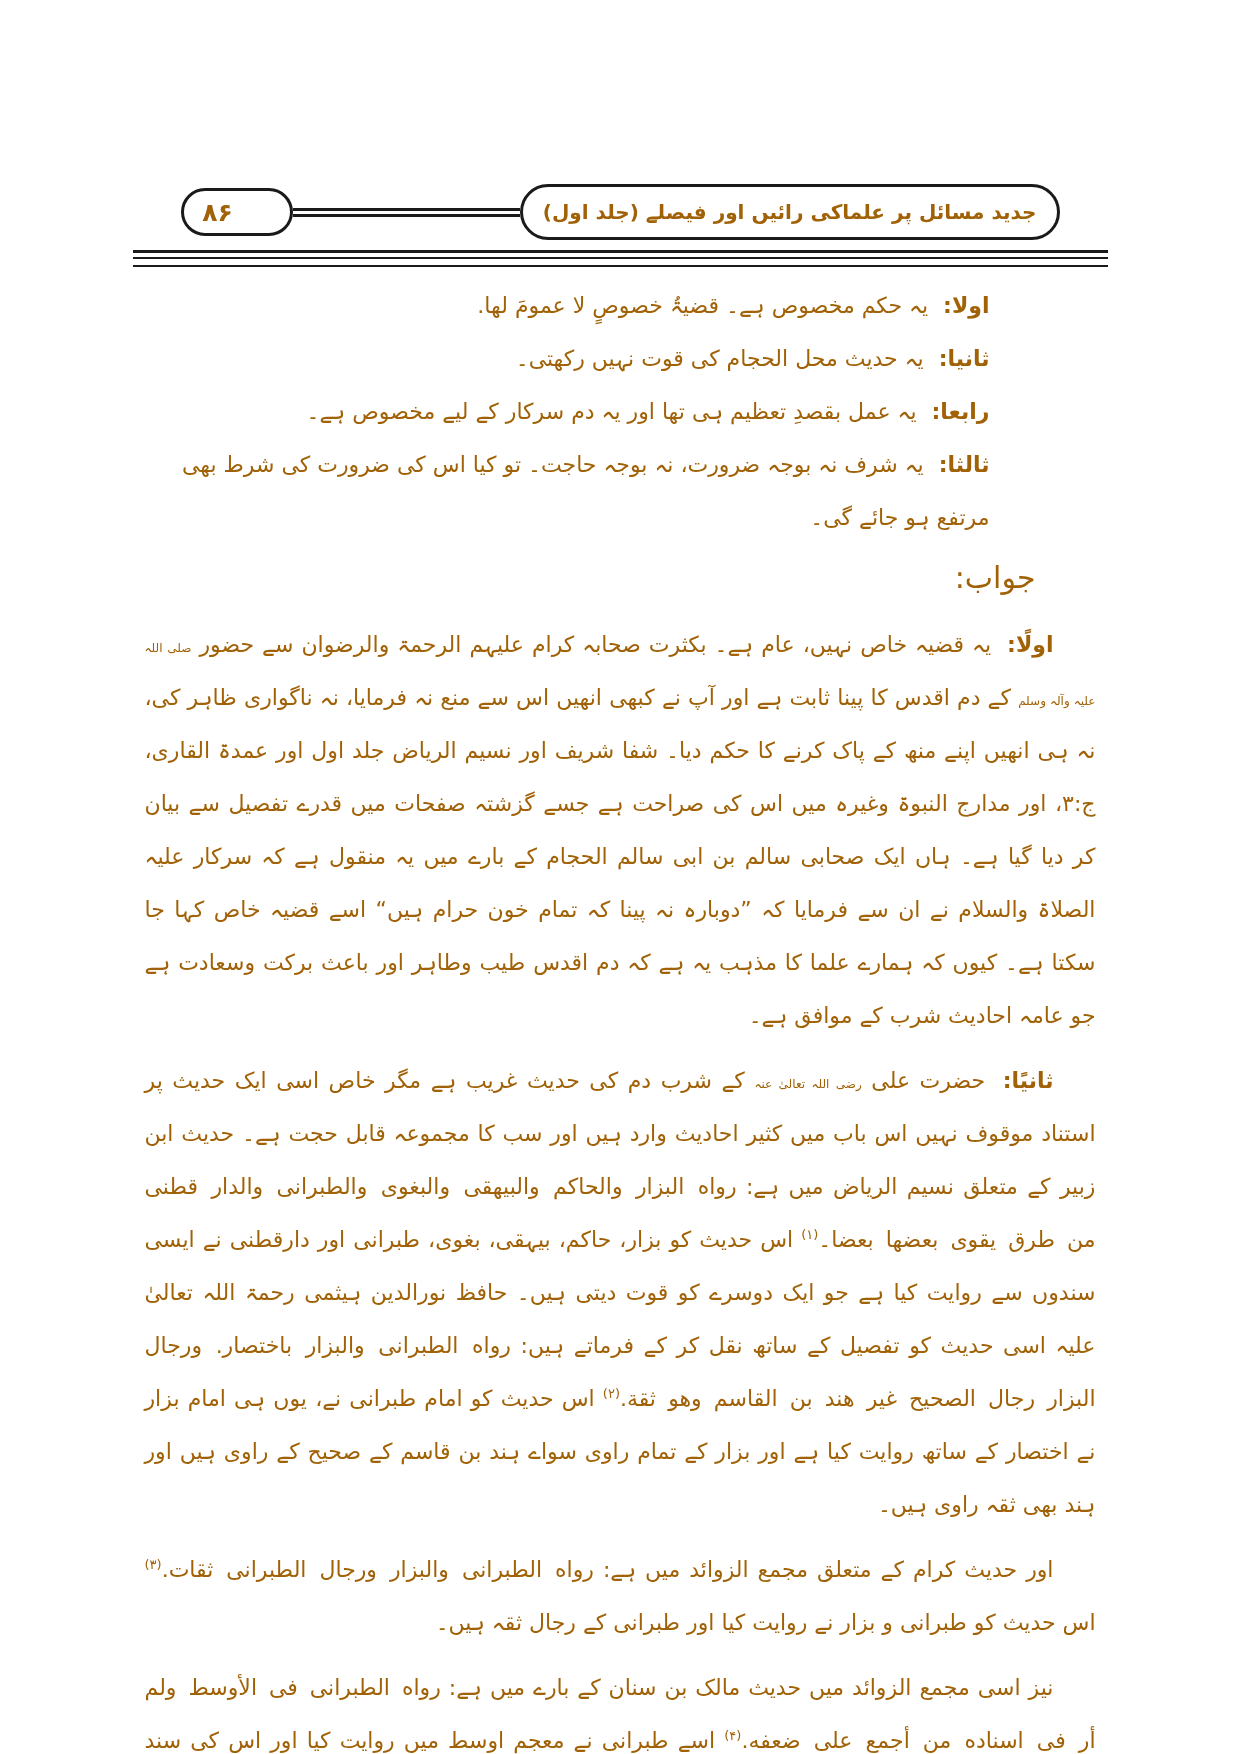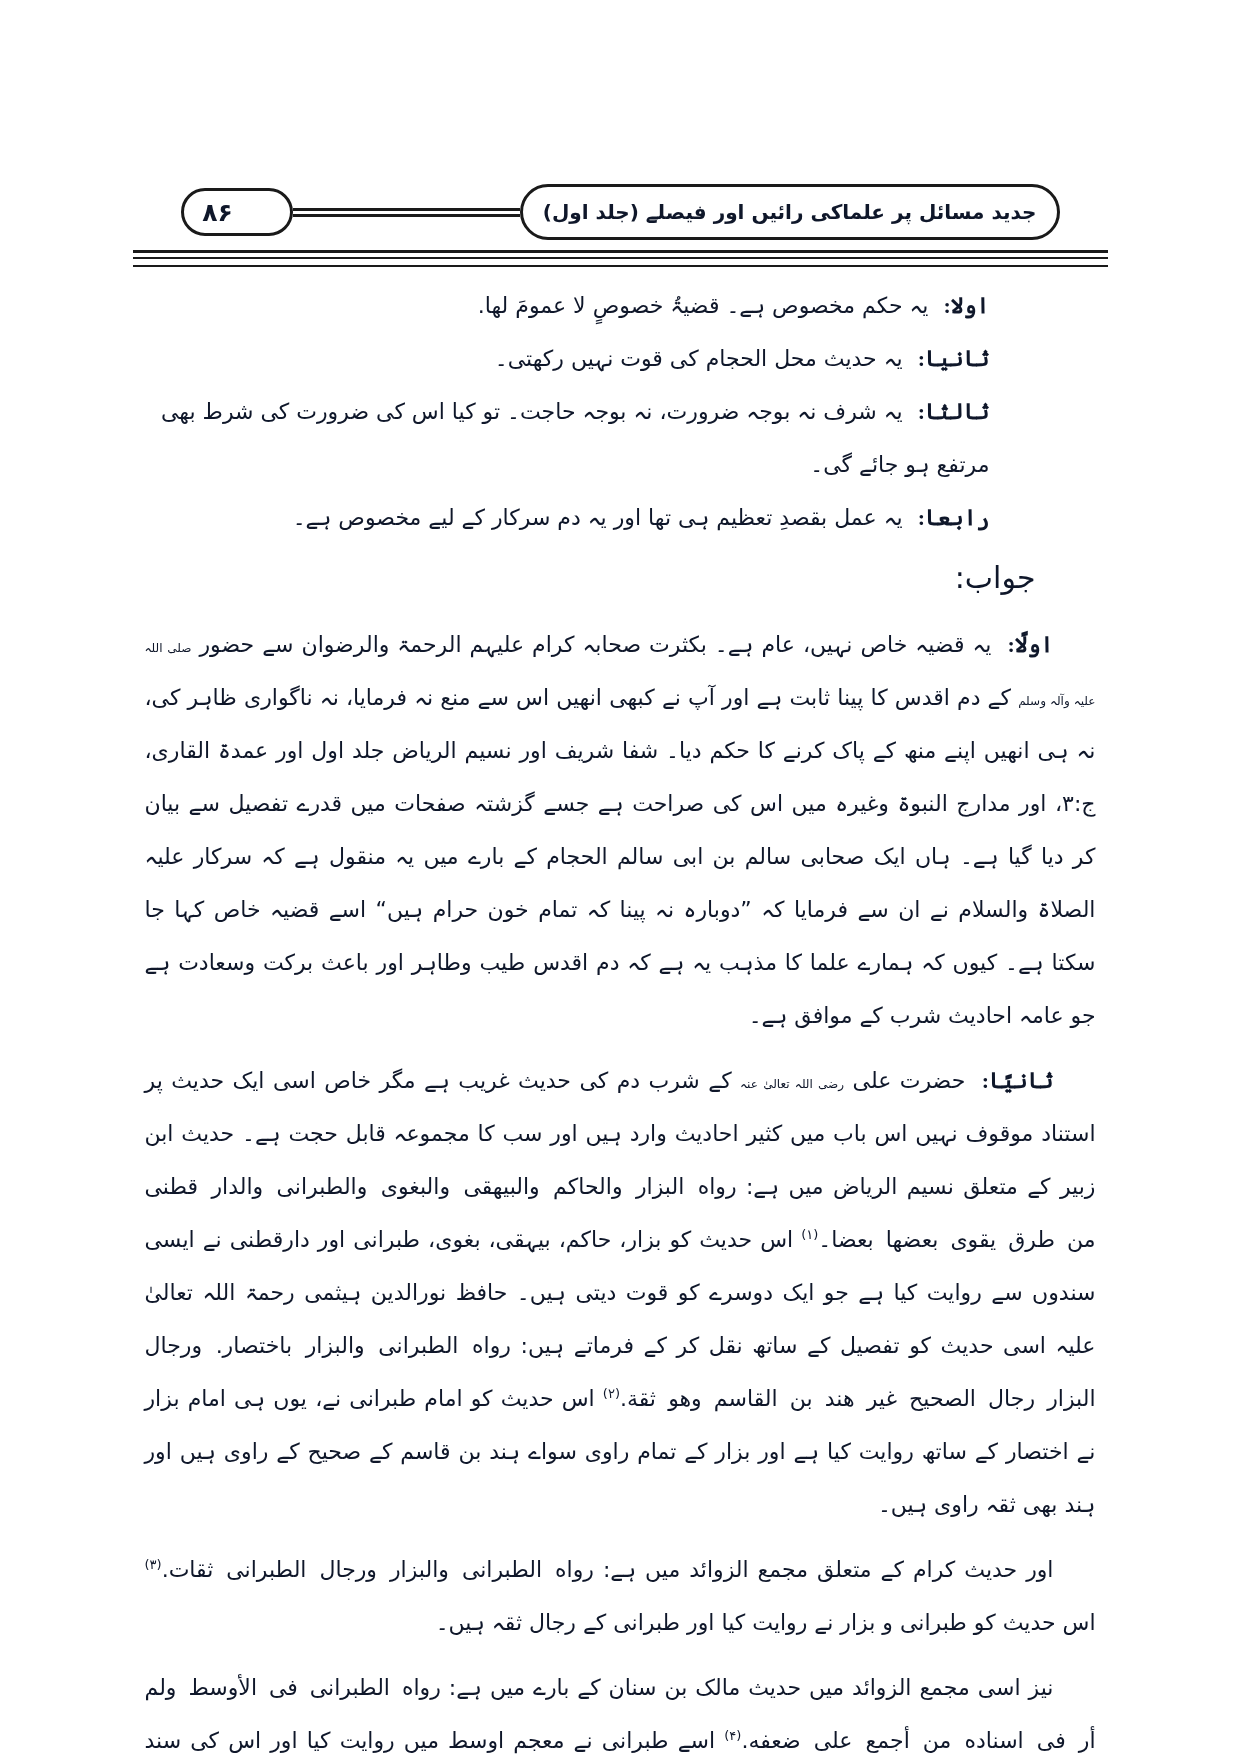--- a/index.html
+++ b/index.html
@@ -1,20 +1,20 @@
 <!DOCTYPE html>
 <html lang="ur" dir="rtl"><head>
 <meta charset="utf-8">
 <style>
   html,body{margin:0;padding:0;background:#ffffff;}
   .page{
     position:relative;
     width:1240px;height:1754px;
     background:#ffffff;
-    color:#0f172a;
+    color:#a16207;
     overflow:hidden;
     font-family:"DejaVu Sans",sans-serif;
     direction:rtl;
   }
   .sheet{width:975px;margin:0 auto;padding-top:184px;}
 
   
   .page-header{direction:ltr;display:flex;align-items:center;margin:0 48px;}
   .pagenum-pill{
     flex:0 0 auto;width:112px;height:48px;
@@ -31,21 +31,21 @@
     padding:0 20px;box-sizing:border-box;
     font-size:20px;font-weight:bold;direction:rtl;white-space:nowrap;
   }
   .triple-rule{position:relative;height:12px;margin-top:10px;
     border-top:3px solid #1a1a1a;border-bottom:2px solid #1a1a1a;}
   .triple-rule::after{content:"";position:absolute;left:0;right:0;top:4px;border-top:2px solid #1a1a1a;}
 
   
   .content{margin-top:12px;font-size:22px;line-height:53px;text-align:justify;}
   .intro-line{padding-right:118px;text-align:right;}
-  .lead{font-weight:bold;margin-left:8px;font-family:Liberation Serif, serif;}
+  .lead{font-weight:bold;margin-left:8px;}
   .answer-heading{font-size:30px;font-weight:normal;margin:6px 72px 4px 0;line-height:56px;text-align:right;}
   .para{margin:12px;text-indent:42px;}
   .para.continues{text-align-last:justify;}
   .quote{word-spacing:4px;}
   .sup{font-size:13px;vertical-align:super;line-height:0;}
   .honorific{font-size:12px;line-height:0;}
 </style>
 </head>
 <body>
 
@@ -68,26 +68,26 @@
 
       <div class="intro-line">
         <b class="lead">اولا:</b>
         <span>یہ حکم مخصوص ہے۔ قضیۃُ خصوصٍ لا عمومَ لھا.</span>
       </div>
       <div class="intro-line">
         <b class="lead">ثانیا:</b>
         <span>یہ حدیث محل الحجام کی قوت نہیں رکھتی۔</span>
       </div>
       <div class="intro-line">
+        <b class="lead">رابعا:</b>
+        <span>یہ عمل بقصدِ تعظیم ہی تھا اور یہ دم سرکار کے لیے مخصوص ہے۔</span>
+      </div>
+      <div class="intro-line">
         <b class="lead">ثالثا:</b>
         <span>یہ شرف نہ بوجہ ضرورت، نہ بوجہ حاجت۔ تو کیا اس کی ضرورت کی شرط بھی مرتفع ہو جائے گی۔</span>
-      </div>
-      <div class="intro-line">
-        <b class="lead">رابعا:</b>
-        <span>یہ عمل بقصدِ تعظیم ہی تھا اور یہ دم سرکار کے لیے مخصوص ہے۔</span>
       </div>
 
       <h2 class="answer-heading">جواب:</h2>
 
       <p class="para">
         <b class="lead">اولًا:</b>
         <span>یہ قضیہ خاص نہیں، عام ہے۔ بکثرت صحابہ کرام علیہم الرحمۃ والرضوان سے حضور</span>
         <span class="honorific">صلی اللہ علیہ وآلہ وسلم</span>
         <span>کے دم اقدس کا پینا ثابت ہے اور آپ نے کبھی انھیں اس سے منع نہ فرمایا، نہ ناگواری ظاہر کی، نہ ہی انھیں اپنے منھ کے پاک کرنے کا حکم دیا۔ شفا شریف اور نسیم الریاض جلد اول اور عمدۃ القاری، ج:۳، اور مدارج النبوۃ وغیرہ میں اس کی صراحت ہے جسے گزشتہ صفحات میں قدرے تفصیل سے بیان کر دیا گیا ہے۔ ہاں ایک صحابی سالم بن ابی سالم الحجام کے بارے میں یہ منقول ہے کہ سرکار علیہ الصلاۃ والسلام نے ان سے فرمایا کہ ”دوبارہ نہ پینا کہ تمام خون حرام ہیں“ اسے قضیہ خاص کہا جا سکتا ہے۔ کیوں کہ ہمارے علما کا مذہب یہ ہے کہ دم اقدس طیب وطاہر اور باعث برکت وسعادت ہے جو عامہ احادیث شرب کے موافق ہے۔</span>
       </p>

